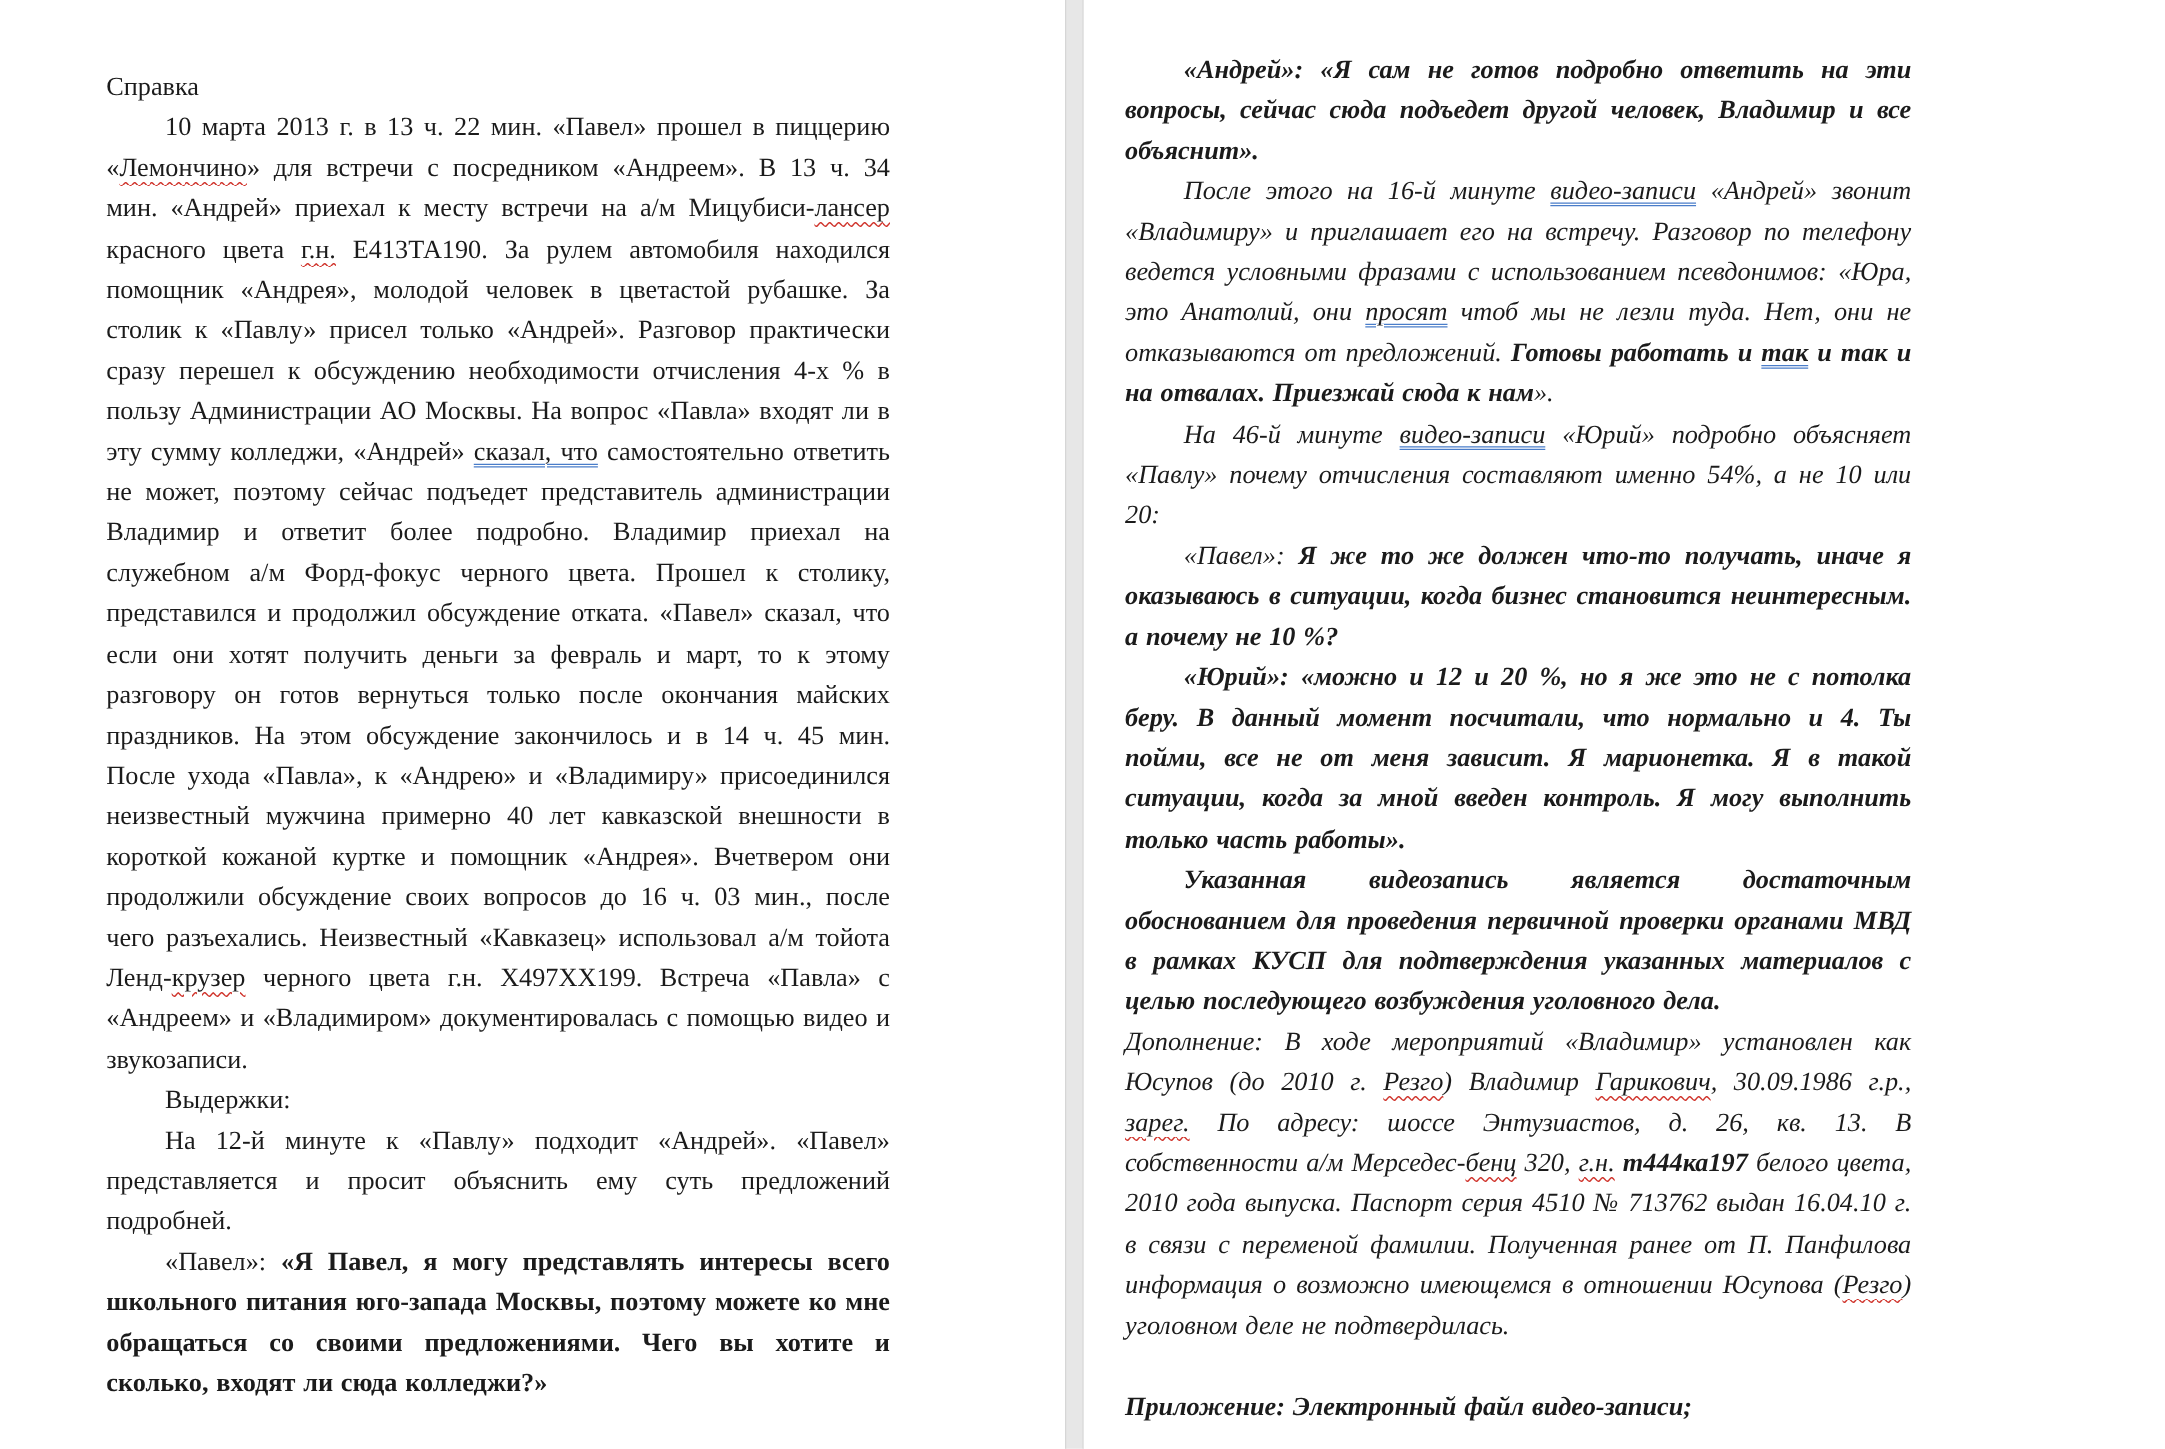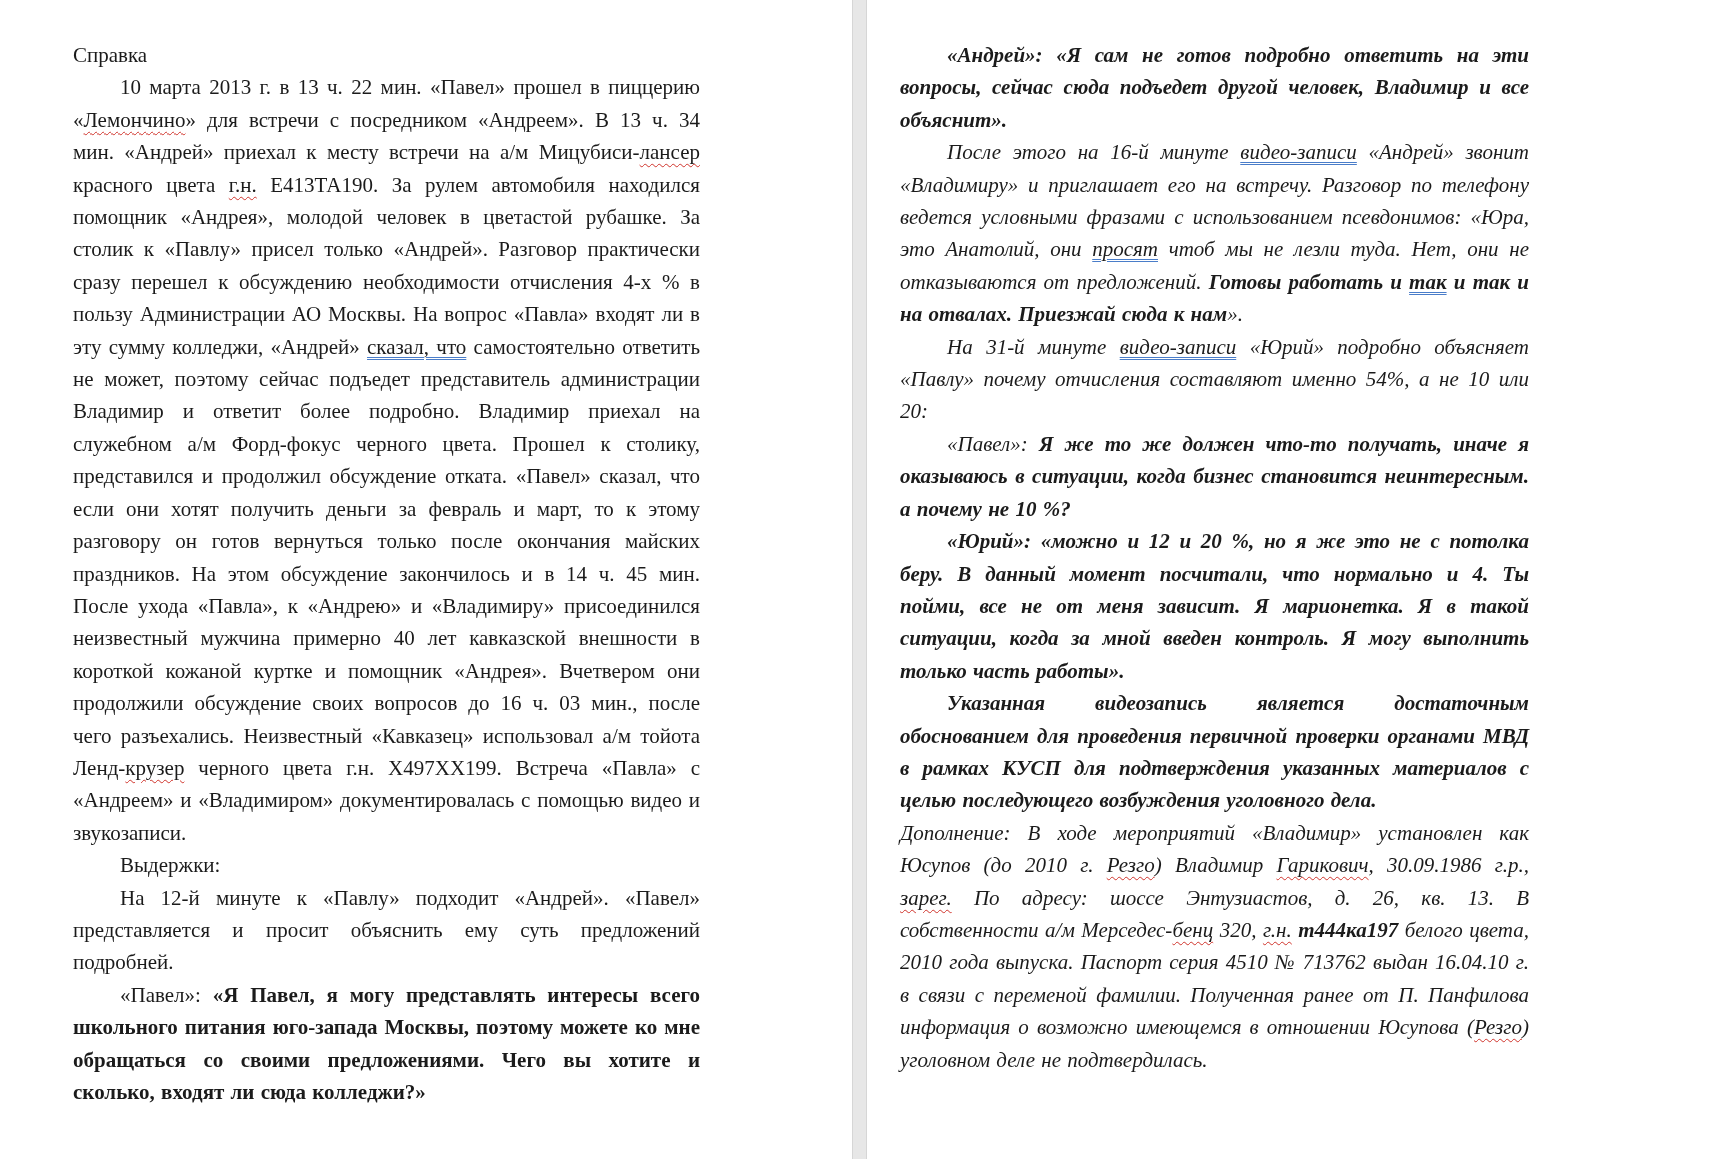--- a/index.html
+++ b/index.html
@@ -38,21 +38,21 @@
     border-left: 1px solid #d6d6d6;
     border-right: 1px solid #d6d6d6;
     box-sizing: border-box;
   }
   .text-col {
     position: absolute;
     top: 39px;
     font-size: 21px;
     line-height: 32.4px;
   }
-  #col-left  { left: 73px;  width: 627px; }
+  #col-left  { left: 85px;  width: 627px; margin-top: 14px; }
   #col-right { left: 33px;  width: 629px; font-style: italic; }
   .para {
     margin: 0;
     text-align: justify;
     word-spacing: 1px;
   }
   .para.indent { text-indent: 47px; }
   .para.gap-before { margin-top: 33px; }
   .run { white-space: pre-wrap; }
   .bold { font-weight: bold; }
@@ -82,20 +82,21 @@
         <p class="para indent"><span class="run">Выдержки:</span></p>
         <p class="para indent"><span class="run">На 12-й минуте к «Павлу» подходит «Андрей». «Павел» представляется и просит объяснить ему суть предложений подробней.</span></p>
         <p class="para indent"><span class="run">«Павел»: </span><span class="run bold">«Я Павел, я могу представлять интересы всего школьного питания юго-запада Москвы, поэтому можете ко мне обращаться со своими предложениями. Чего вы хотите и сколько, входят ли сюда колледжи?»</span></p>
       </div>
   </div>
   <div class="page-gap"></div>
   <div class="page page-right">
     <div class="text-col" id="col-right">
         <p class="para indent"><span class="run bold">«Андрей»: «Я сам не готов подробно ответить на эти вопросы, сейчас сюда подъедет другой человек, Владимир и все объяснит».</span></p>
         <p class="para indent"><span class="run">После этого на 16-й минуте </span><span class="run u-blue">видео-записи</span><span class="run"> «Андрей» звонит «Владимиру» и приглашает его на встречу. Разговор по телефону ведется условными фразами с использованием псевдонимов: «Юра, это Анатолий, они </span><span class="run u-blue">просят</span><span class="run"> чтоб мы не лезли туда. Нет, они не отказываются от предложений. </span><span class="run bold">Готовы работать и </span><span class="run bold u-blue">так</span><span class="run bold"> и так и на отвалах. Приезжай сюда к нам</span><span class="run">».</span></p>
-        <p class="para indent"><span class="run">На 31-й минуте </span><span class="run u-blue">видео-записи</span><span class="run"> «Юрий» подробно объясняет «Павлу» почему отчисления составляют именно 54%, а не 10 или 20:</span></p>
+        <p class="para indent"><span class="run">На 46-й минуте </span><span class="run u-blue">видео-записи</span><span class="run"> «Юрий» подробно объясняет «Павлу» почему отчисления составляют именно 54%, а не 10 или 20:</span></p>
         <p class="para indent"><span class="run">«Павел»: </span><span class="run bold">Я же то же должен что-то получать, иначе я оказываюсь в ситуации, когда бизнес становится неинтересным. а почему не 10 %?</span></p>
         <p class="para indent"><span class="run bold">«Юрий»: «можно и 12 и 20 %, но я же это не с потолка беру. В данный момент посчитали, что нормально и 4. Ты пойми, все не от меня зависит. Я марионетка. Я в такой ситуации, когда за мной введен контроль. Я могу выполнить только часть работы».</span></p>
         <p class="para indent"><span class="run bold">Указанная видеозапись является достаточным обоснованием для проведения первичной проверки органами МВД в рамках КУСП для подтверждения указанных материалов с целью последующего возбуждения уголовного дела.</span></p>
         <p class="para"><span class="run">Дополнение: В ходе мероприятий «Владимир» установлен как Юсупов (до 2010 г. </span><span class="run u-red">Резго</span><span class="run">) Владимир </span><span class="run u-red">Гарикович</span><span class="run">, 30.09.1986 г.р., </span><span class="run u-red">зарег.</span><span class="run"> По адресу: шоссе Энтузиастов, д. 26, кв. 13. В собственности а/м Мерседес-</span><span class="run u-red">бенц</span><span class="run"> 320, </span><span class="run u-red">г.н.</span><span class="run"> </span><span class="run bold">т444ка197</span><span class="run"> белого цвета, 2010 года выпуска. Паспорт серия 4510 № 713762 выдан 16.04.10 г. в связи с переменой фамилии. Полученная ранее от П. Панфилова информация о возможно имеющемся в отношении Юсупова (</span><span class="run u-red">Резго</span><span class="run">) уголовном деле не подтвердилась.</span></p>
+        <p class="para gap-before"><span class="run bold">Приложение: Электронный файл видео-записи;</span></p>
       </div>
   </div>
 </div>
 
 </body></html>

